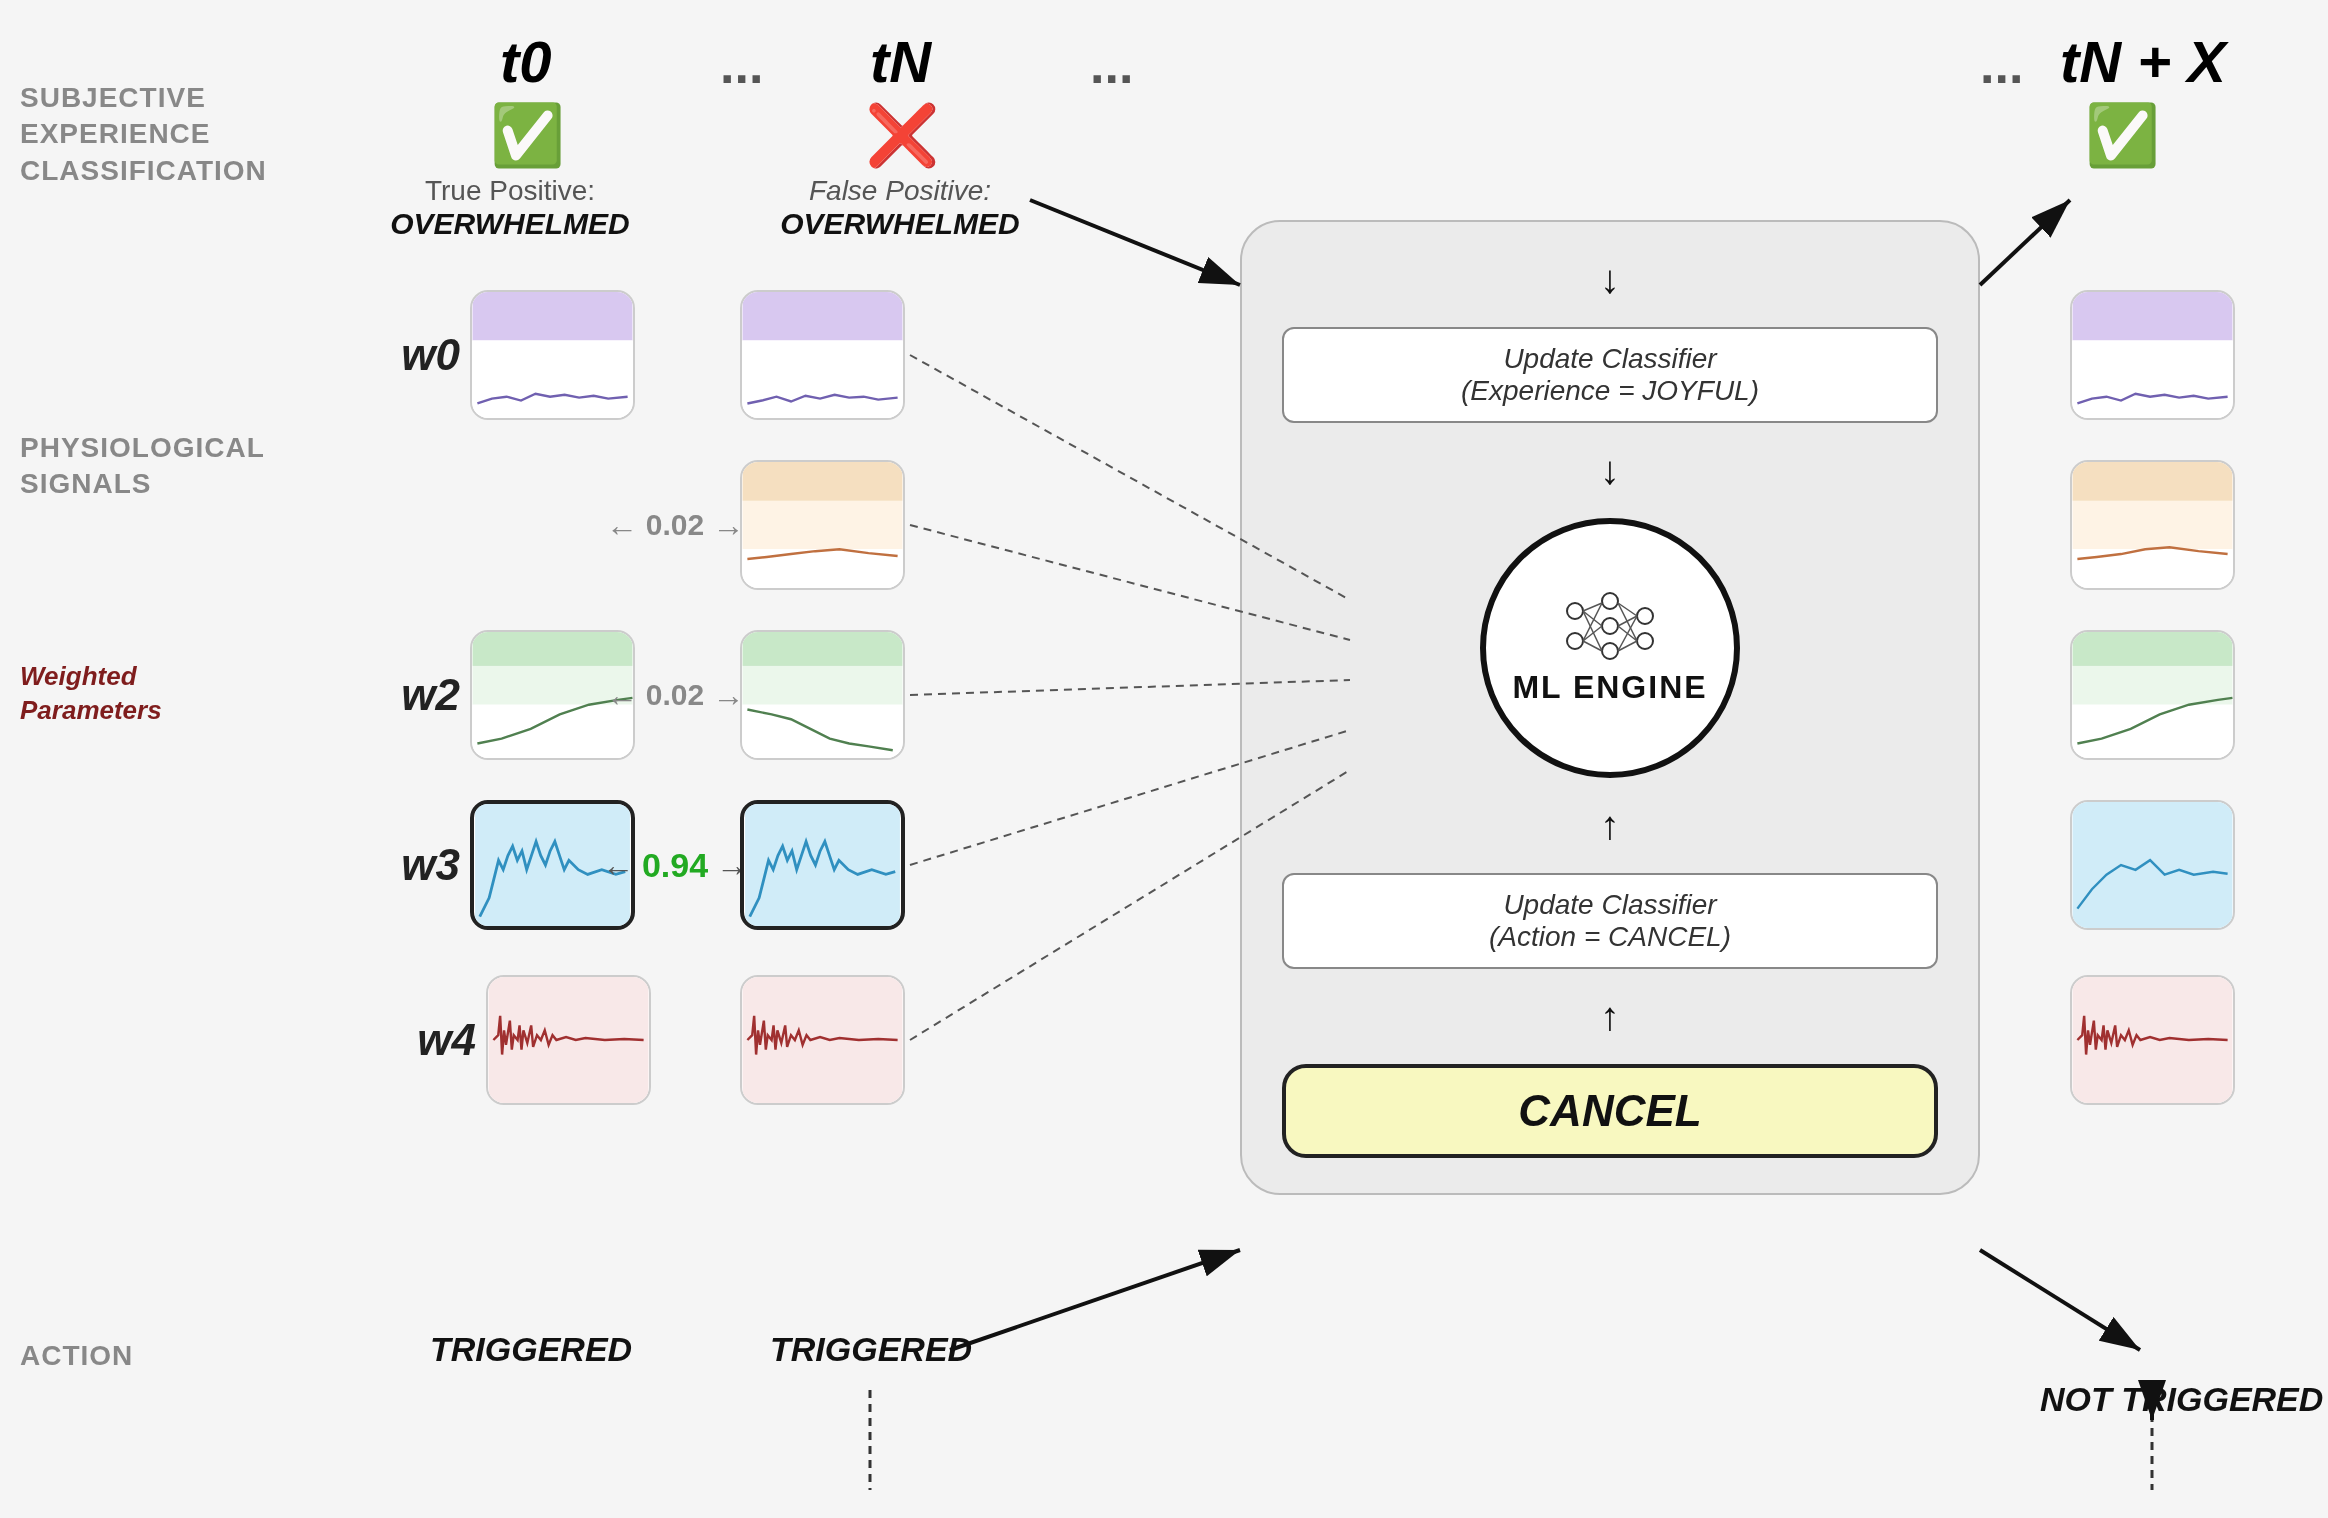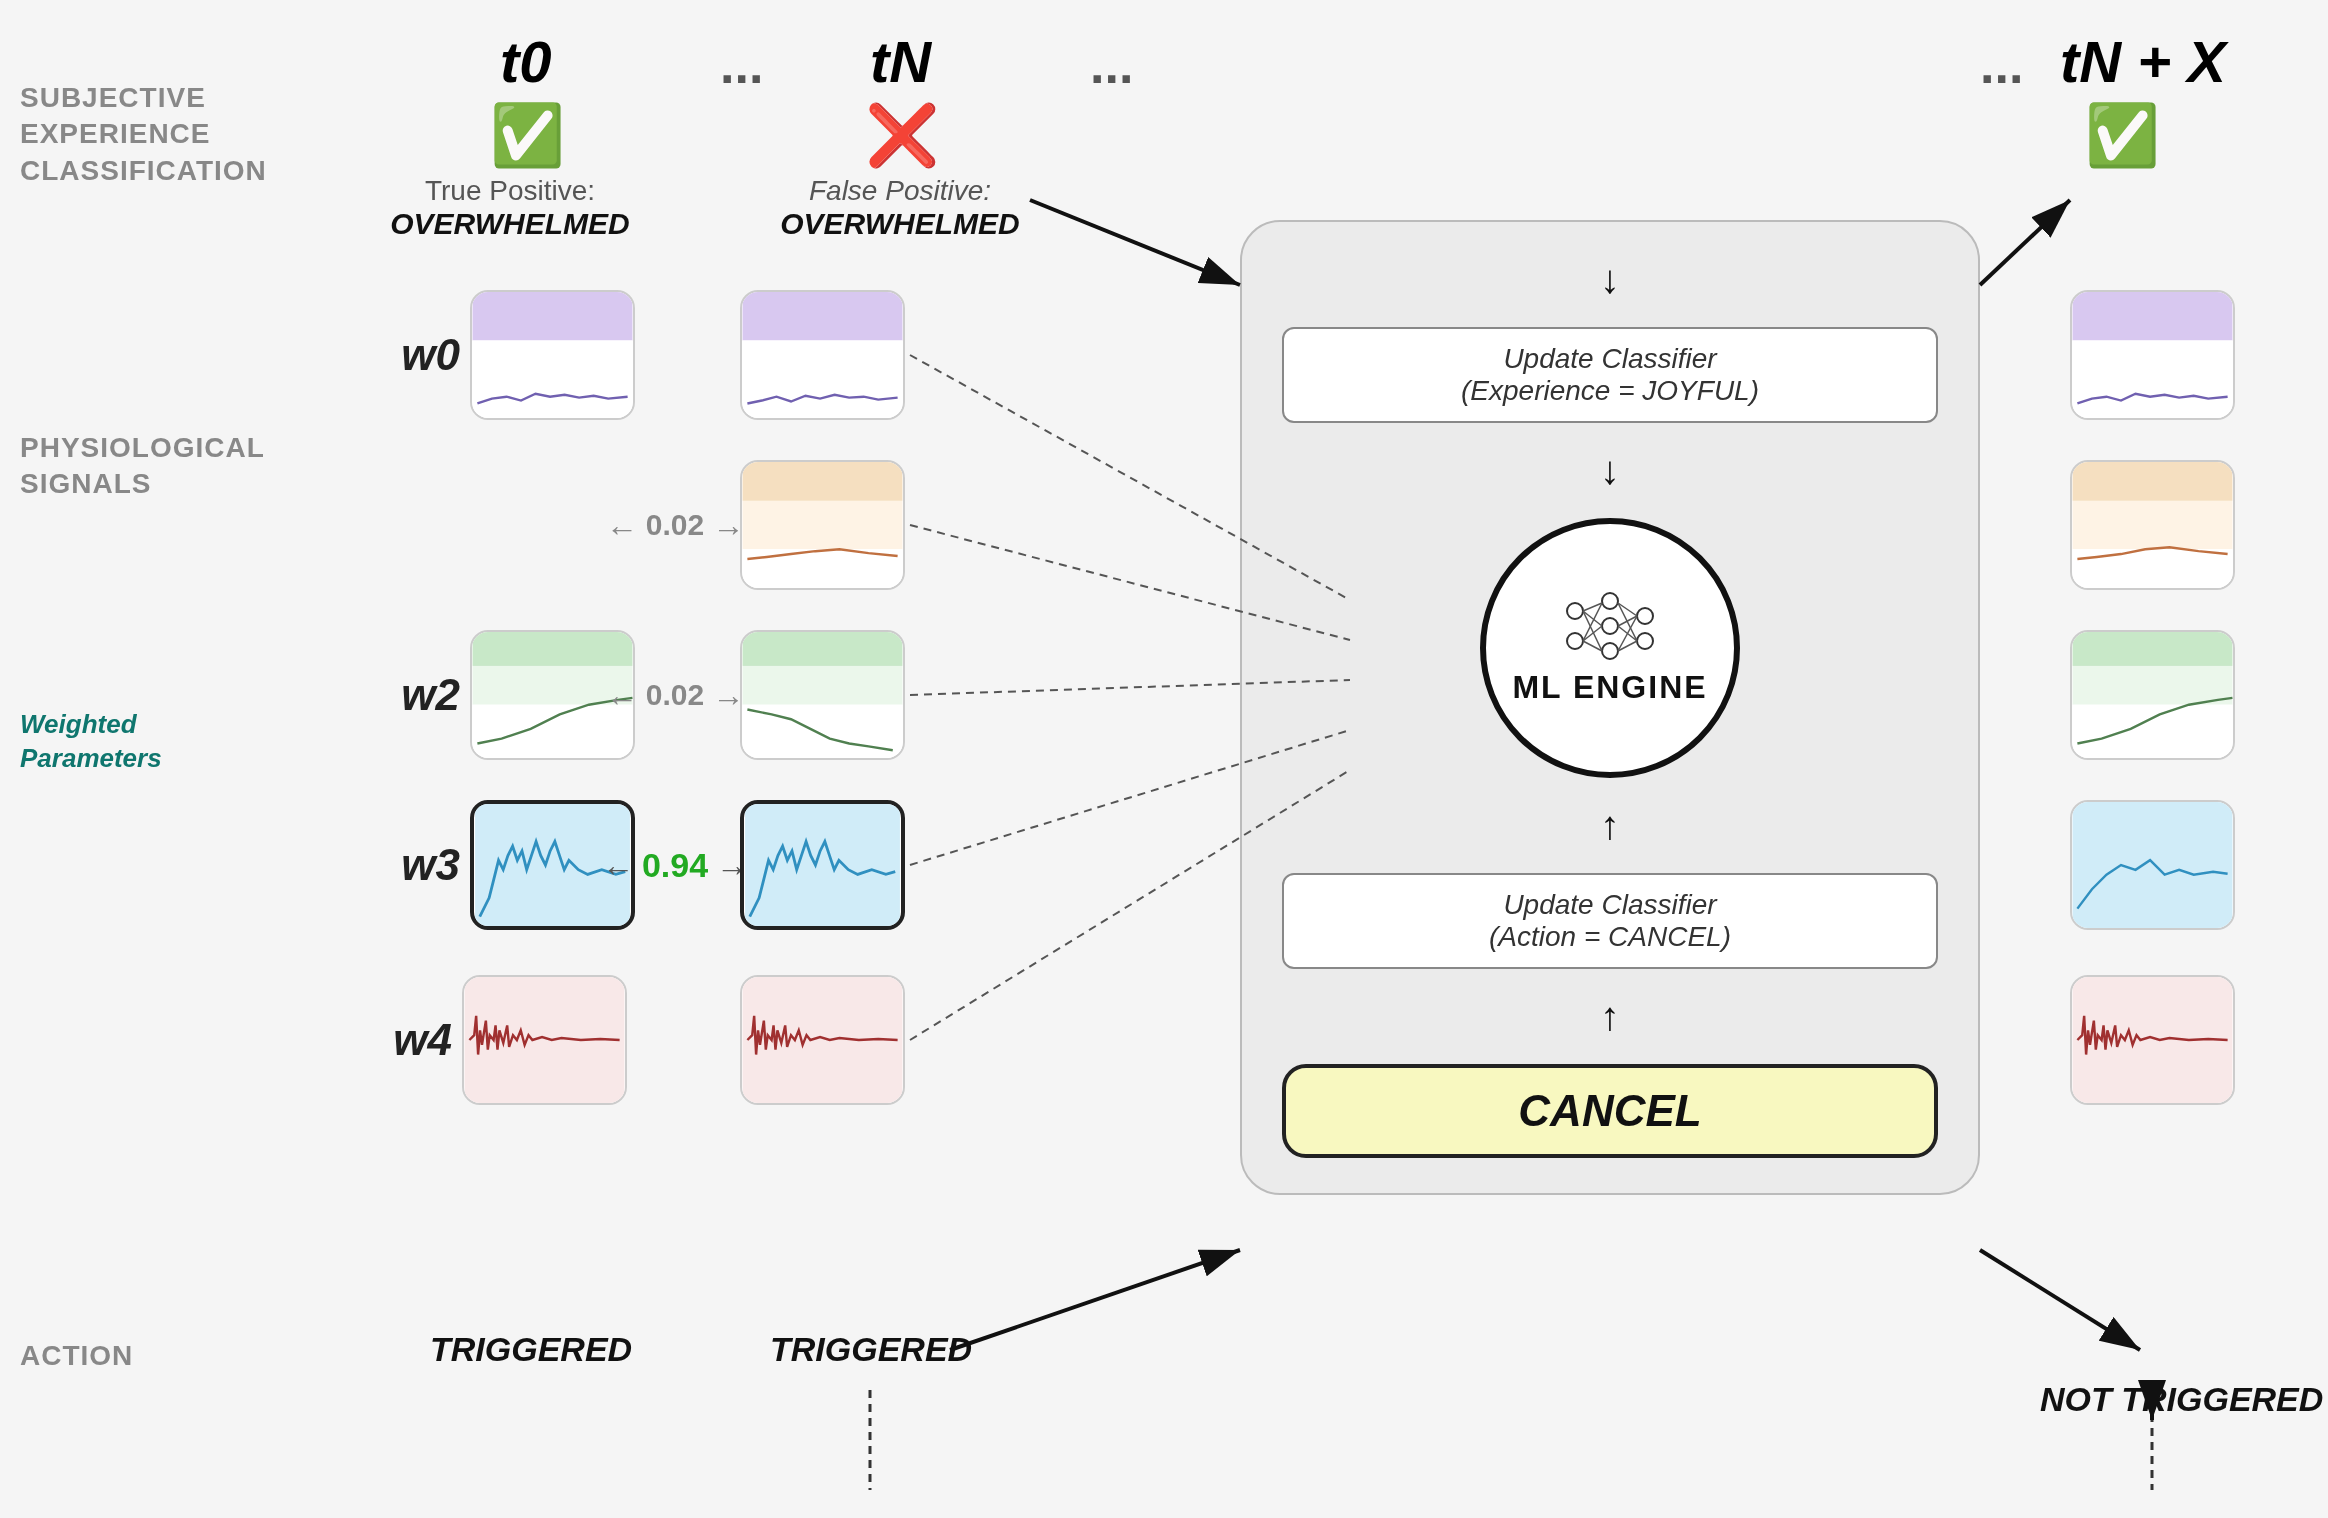--- a/index.html
+++ b/index.html
@@ -79,21 +79,21 @@
   </div>
 
 
   <div style="position:absolute; top:80px; left:20px; font-size:28px; font-weight:700; color:#888; text-transform:uppercase; line-height:1.3; letter-spacing:1px;">
     SUBJECTIVE<br>EXPERIENCE<br>CLASSIFICATION
   </div>
 
   <div style="position:absolute; top:430px; left:20px; font-size:28px; font-weight:700; color:#888; text-transform:uppercase; line-height:1.3; letter-spacing:1px;">
     PHYSIOLOGICAL<br>SIGNALS
   </div>
-  <div style="position:absolute; top:660px; left:20px; font-size:26px; font-weight:600; font-style:italic; color:#0f766e; line-height:1.3;margin-top:48px;">
+  <div style="position:absolute; top:660px; left:20px; font-size:26px; font-weight:600; font-style:italic; color:#7f1d1d; line-height:1.3;">
     Weighted<br>Parameters
   </div>
 
   <div style="position:absolute; top:1340px; left:20px; font-size:28px; font-weight:700; color:#888; text-transform:uppercase; letter-spacing:1px;">ACTION</div>
 
   <div style="position:absolute; top:290px; left:390px; display:flex; align-items:center; gap:10px;">
     <div style="font-size:44px; font-weight:900; font-style:italic; color:#222; width:70px; text-align:right;">w0</div>
     <div class="signal-card">
       <svg class="signal-svg" viewBox="0 0 165 130">
         <rect width="165" height="50" fill="#d8c8f0"></rect>
@@ -119,21 +119,21 @@
   <div style="position:absolute; top:800px; left:390px; display:flex; align-items:center; gap:10px;">
     <div style="font-size:44px; font-weight:900; font-style:italic; color:#222; width:70px; text-align:right;">w3</div>
     <div class="signal-card highlighted">
       <svg class="signal-svg" viewBox="0 0 165 130">
         <rect width="165" height="130" fill="#d0ecf8"></rect>
         <polyline points="5,120 15,100 20,80 25,60 30,70 35,55 40,45 45,60 50,50 55,70 60,55 65,40 70,55 75,65 80,50 85,40 90,55 95,70 100,60 110,70 120,75 135,70 150,75 160,72" fill="none" stroke="#3090c0" stroke-width="3"></polyline>
       </svg>
     </div>
   </div>
 
-  <div style="position:absolute; top:975px; left:382px; display:flex; align-items:center; gap:10px;">
+  <div style="position:absolute; top:975px; left:406px; display:flex; align-items:center; gap:10px;">
     <div style="font-size:44px; font-weight:900; font-style:italic; color:#222; width:70px; text-align:right;">w4</div>
     <div class="signal-card">
       <svg class="signal-svg" viewBox="0 0 165 130">
         <rect width="165" height="130" fill="#f8e8e8"></rect>
         <polyline points="5,65 10,60 12,40 14,80 16,55 18,70 22,45 24,75 26,60 30,65 32,50 34,75 36,55 40,68 44,50 46,72 50,60 54,65 58,55 62,70 66,60 70,65 80,62 90,65 100,63 120,65 140,64 160,65" fill="none" stroke="#a03030" stroke-width="2.5"></polyline>
       </svg>
     </div>
   </div>
 
   <div style="position:absolute; top:290px; left:740px;">

